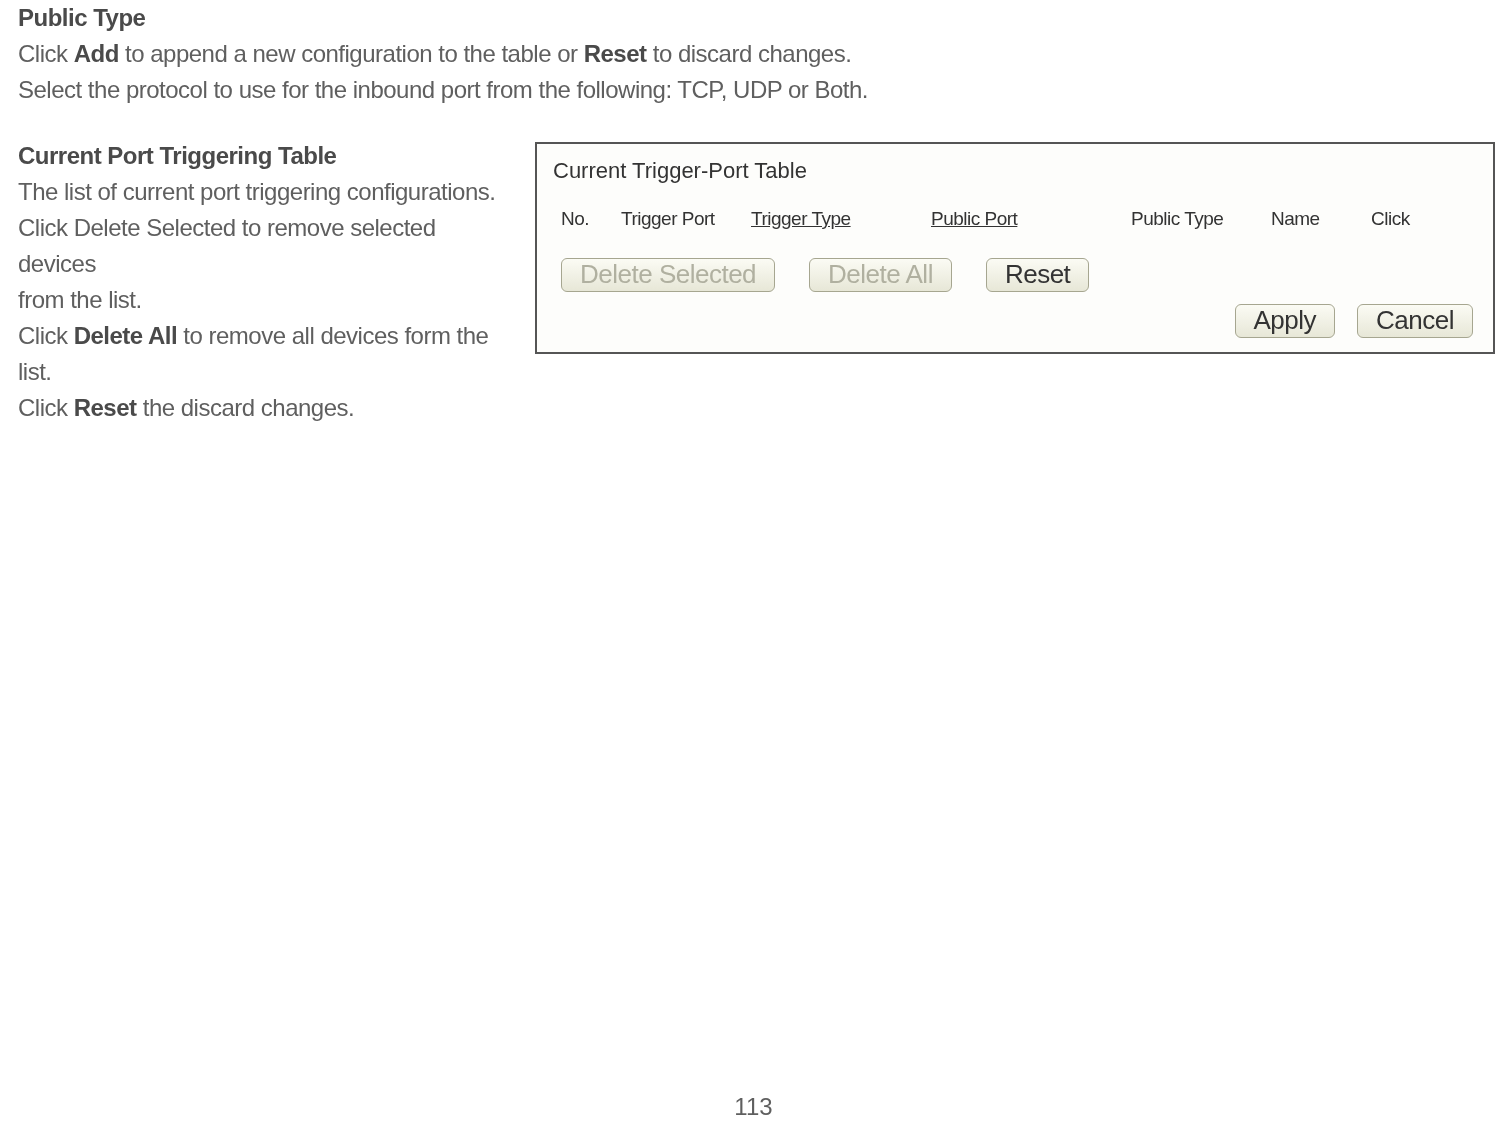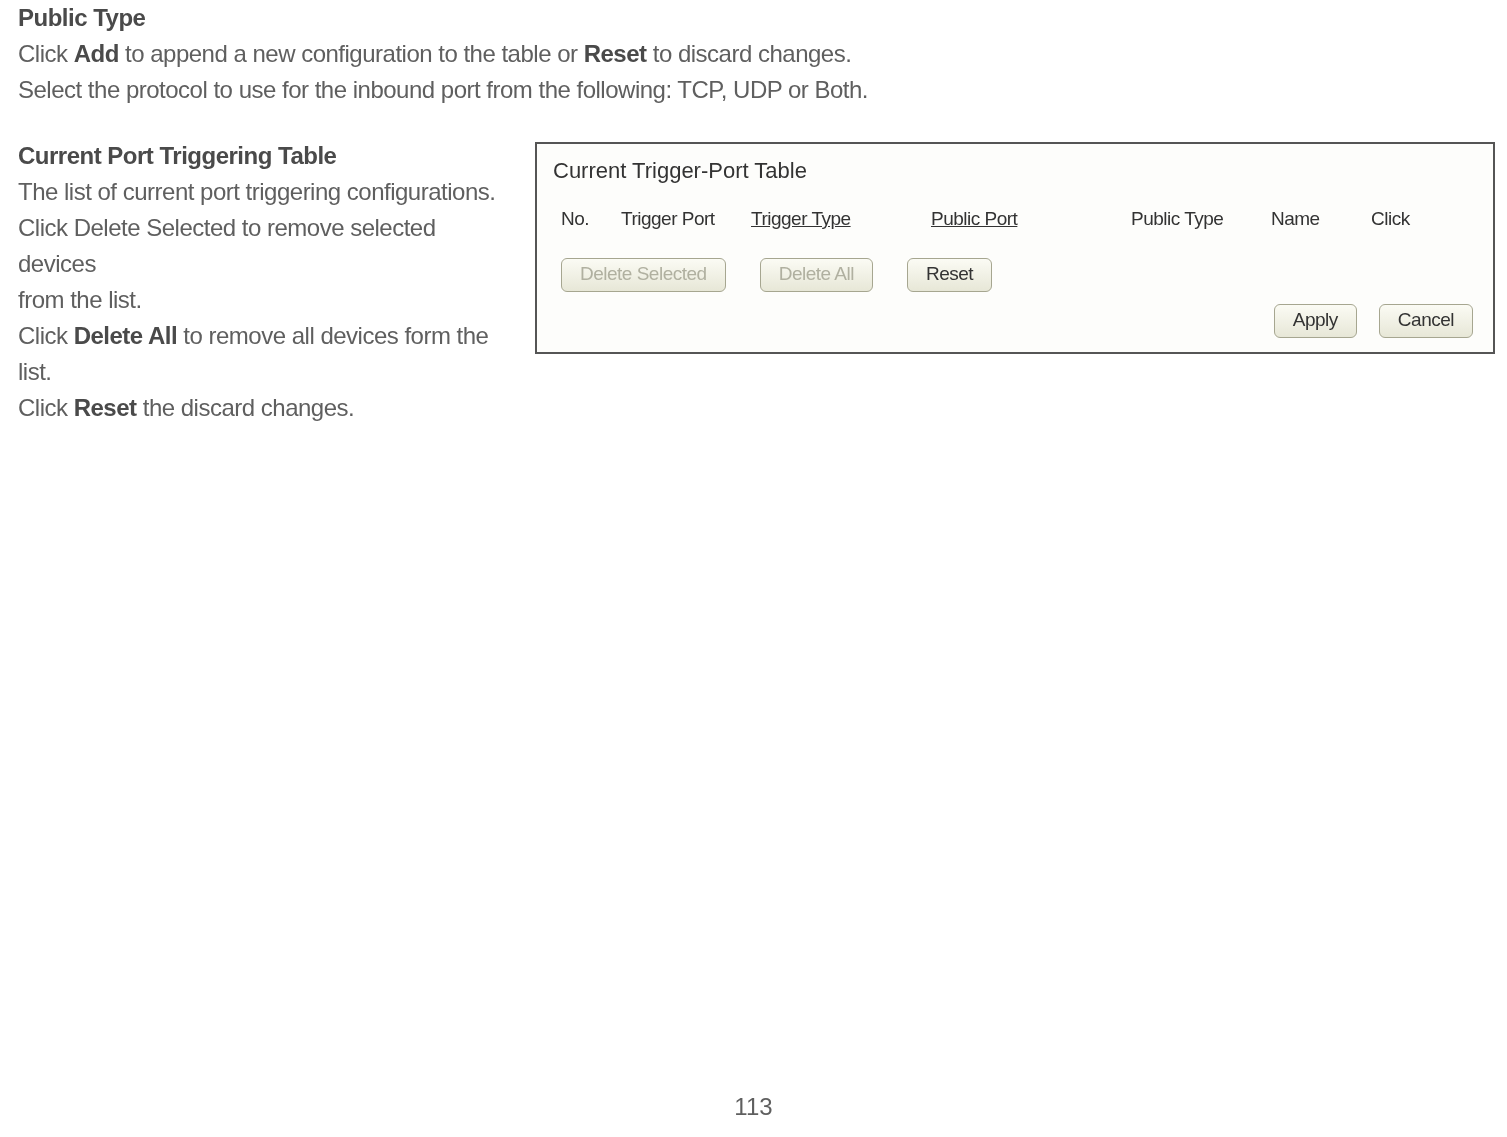--- a/index.html
+++ b/index.html
@@ -60,21 +60,21 @@
     gap: 34px;
     padding-left: 10px;
     margin-bottom: 12px;
   }
   .btn {
     display: inline-flex;
     align-items: center;
     justify-content: center;
     height: 34px;
     padding: 0 18px;
-    font-size: 19px;
+    font-size: 26px;
     border: 1px solid #a6a690;
     border-radius: 6px;
     background: linear-gradient(to bottom, #fbfbf4 0%, #e7e7d7 100%);
     color: #333;
     cursor: pointer;
   }
   .btn.disabled {
     color: #b0b0a0;
     cursor: default;
   }

